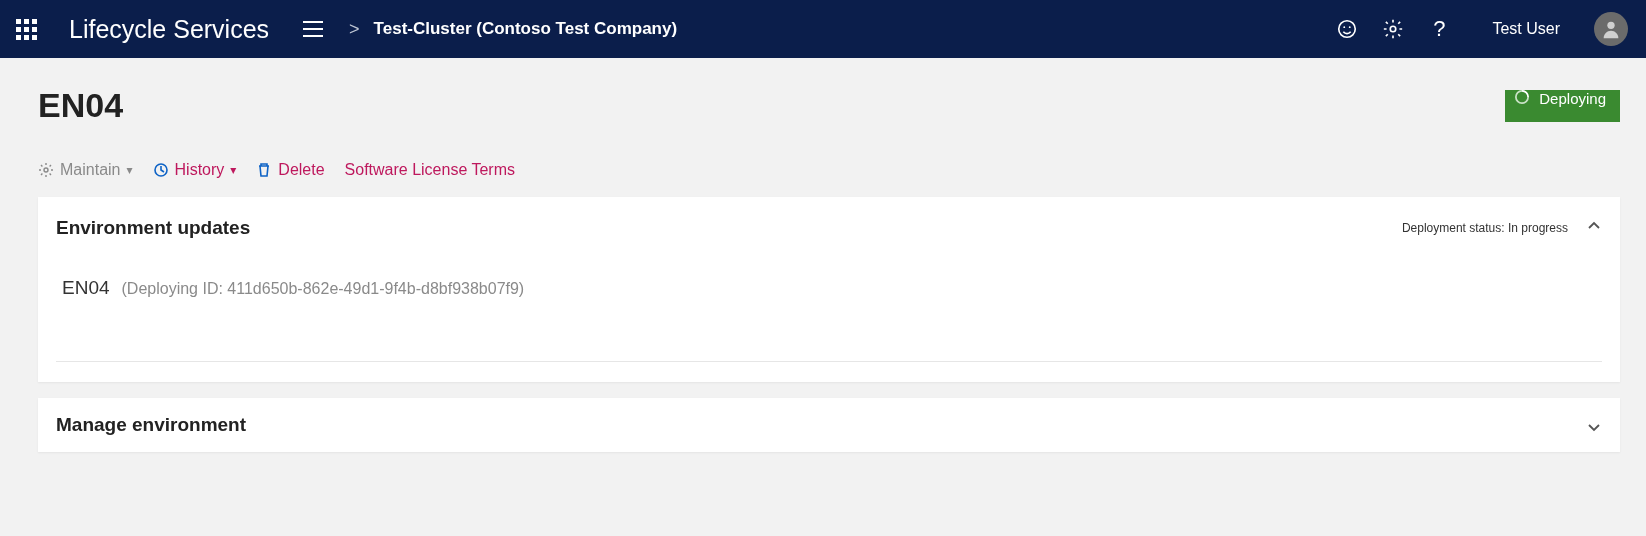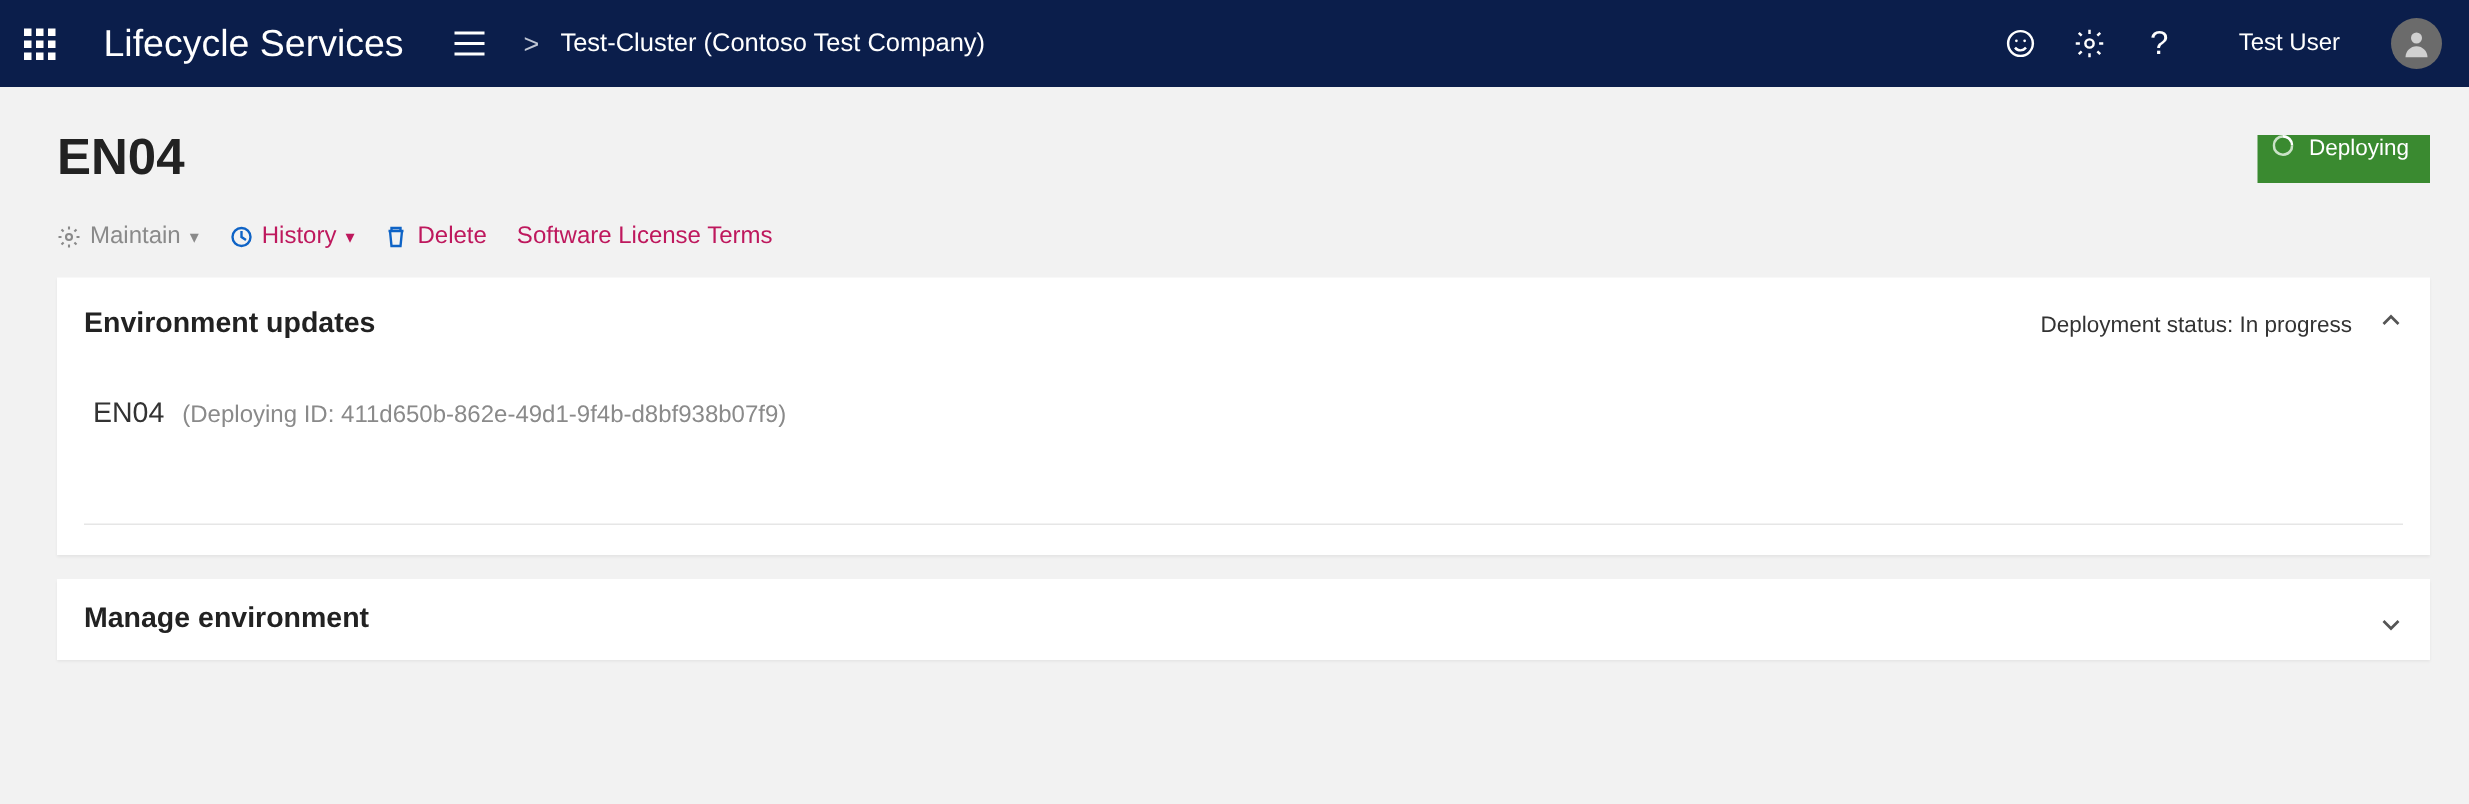--- a/index.html
+++ b/index.html
@@ -5,45 +5,45 @@
   * { box-sizing: border-box; margin: 0; padding: 0; }
   html, body { width: 1646px; height: 536px; font-family: "Segoe UI", Arial, sans-serif; background: #f2f2f2; color: #333; }
   
   .header { display: flex; align-items: center; height: 58px; background: #0b1e4b; color: #fff; padding: 0 18px 0 10px; }
   .waffle { display: grid; grid-template-columns: repeat(3, 5px); grid-template-rows: repeat(3, 5px); gap: 3px; padding: 6px; margin-right: 12px; cursor: pointer; }
   .waffle span { width: 5px; height: 5px; background: #fff; }
   .app-title { font-size: 25px; font-weight: 400; margin-left: 14px; }
   .hamburger { display: flex; flex-direction: column; justify-content: center; gap: 5px; margin-left: 28px; padding: 6px; cursor: pointer; }
   .hamburger span { width: 20px; height: 2px; background: #fff; }
   .crumb-sep { margin-left: 20px; font-size: 18px; color: #bfc6d4; }
-  .breadcrumb { margin-left: 14px; font-size: 17px; font-weight: 400; white-space: nowrap; }
+  .breadcrumb { margin-left: 14px; font-size: 17px; font-weight: 700; white-space: nowrap; }
   .spacer { flex: 1; }
   .header-icons { display: flex; align-items: center; gap: 24px; }
   .hicon { width: 22px; height: 22px; cursor: pointer; color: #fff; display:flex; align-items:center; justify-content:center; }
   .username { font-size: 16px; margin-left: 18px; margin-right: 10px; text-align: right; }
   .avatar { width: 34px; height: 34px; border-radius: 50%; background: #6b6b6b; display: flex; align-items: center; justify-content: center; }
   .avatar svg { width: 22px; height: 22px; fill: #d0d0d0; }
   
   .page { padding: 28px 26px 0 38px; }
   .title-row { display: flex; align-items: center; }
   .page-title { font-size: 34px; font-weight: 600; color: #222; }
   .status-pill { margin-left: auto; background: #3a8a30; color: #fff; height: 32px; padding: 0 14px 0 10px; display: flex; align-items: flex-start; font-size: 15px; }
   .status-pill svg { width: 14px; height: 14px; margin-right: 10px; }
   
-  .cmdbar { display: flex; align-items: center; gap: 20px; margin-top: 24px; font-size: 16px; }
+  .cmdbar { display: flex; align-items: center; gap: 20px; margin-top: 36px; font-size: 16px; }
   .cmd { display: flex; align-items: center; gap: 6px; cursor: pointer; }
   .cmd.disabled { color: #8a8a8a; cursor: default; }
   .cmd.link { color: #be185d; }
   .cmd svg { width: 16px; height: 16px; }
   .chev { font-size: 12px; }
   
   .card { background: #fff; margin-top: 18px; box-shadow: 0 1px 2px rgba(0,0,0,.06); padding: 20px 18px; }
   .card-head { display: flex; align-items: center; }
   .card-title { font-size: 19px; font-weight: 600; color: #222; }
-  .card-status { margin-left: auto; font-size: 15px; color: #333; margin-right: 18px; }
+  .card-status { margin-left: auto; font-size: 12px; color: #333; margin-right: 18px; }
   .chevup { cursor: pointer; color:#555; }
   .env-line { display: flex; align-items: baseline; gap: 12px; margin-top: 38px; padding-left: 6px; }
   .env-name { font-size: 19px; color: #333; }
   .env-act { font-size: 16px; color: #8a8a8a; }
   .hr { height: 1px; background: #e6e6e6; margin-top: 62px; }
   .card.slim { padding: 16px 18px; margin-top: 16px; }
 </style>
 </head>
 <body>
 

